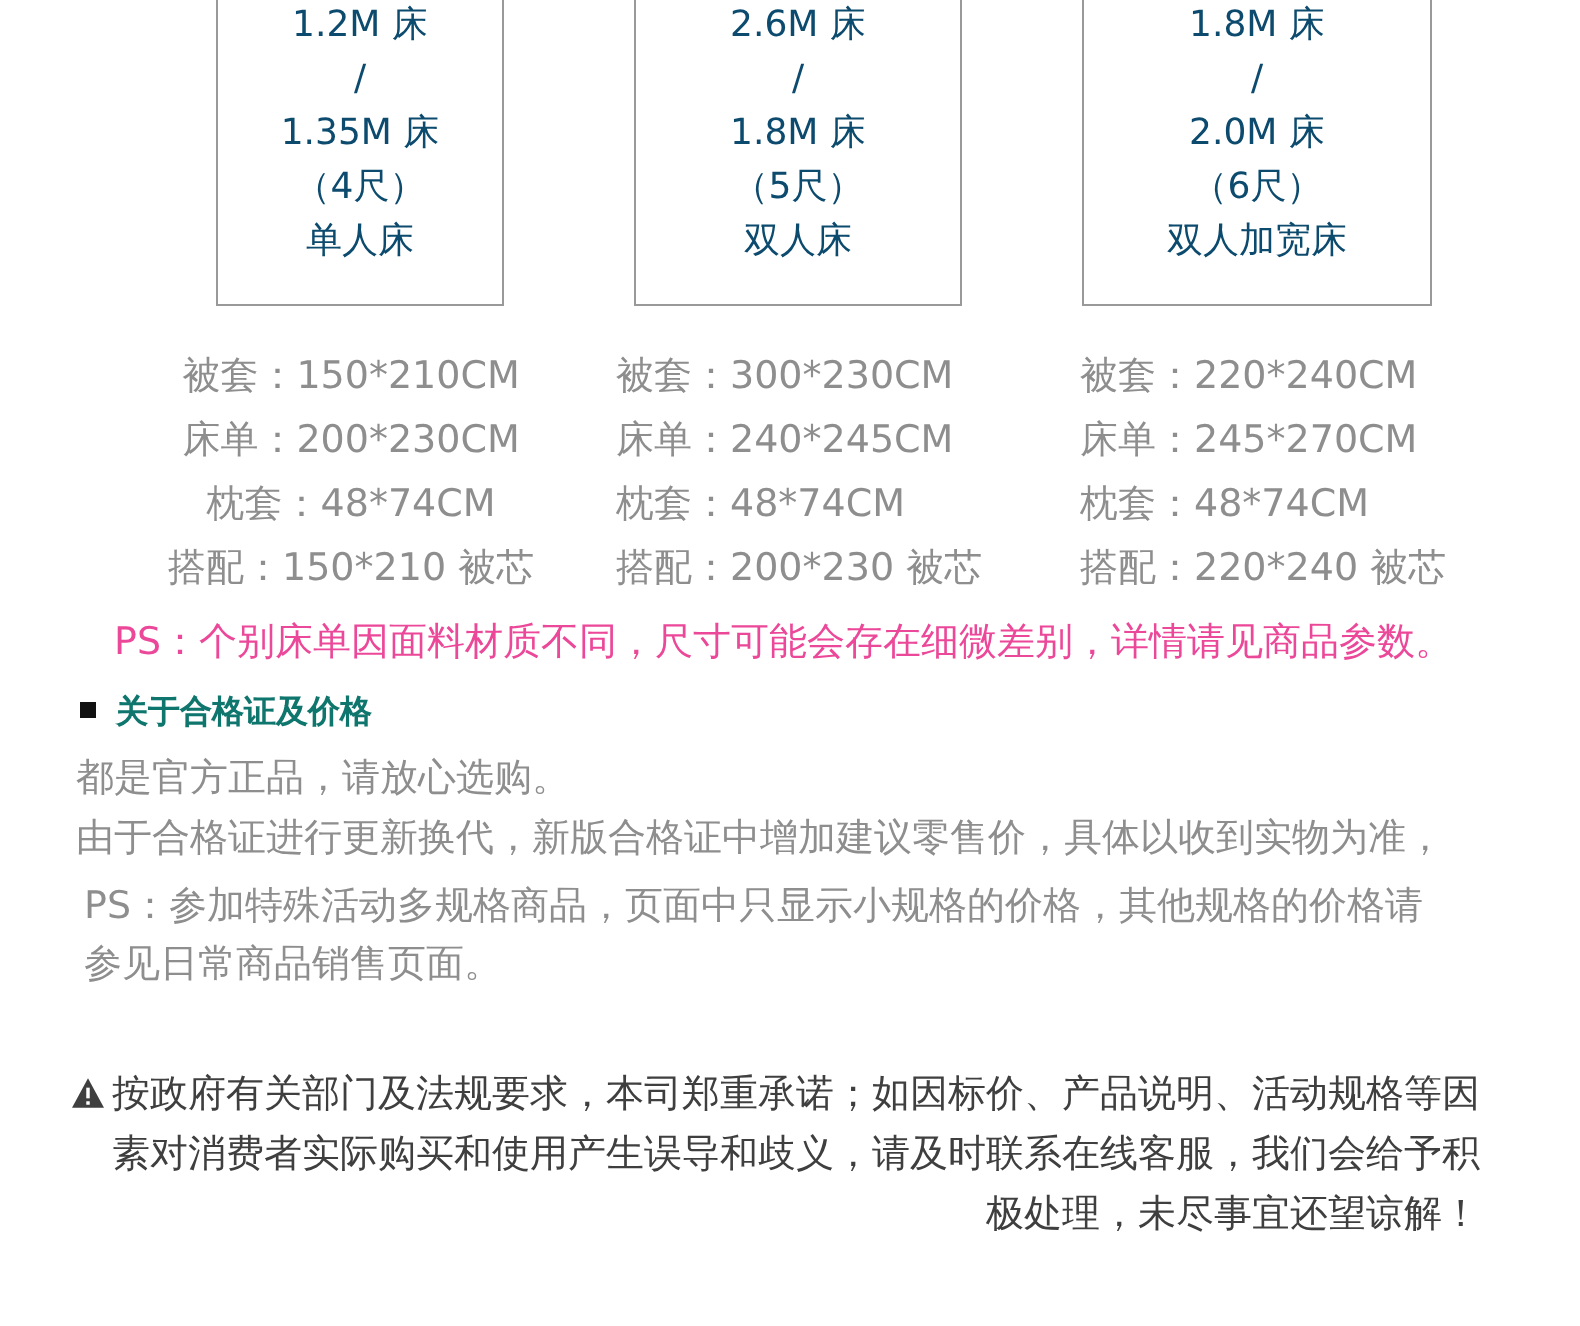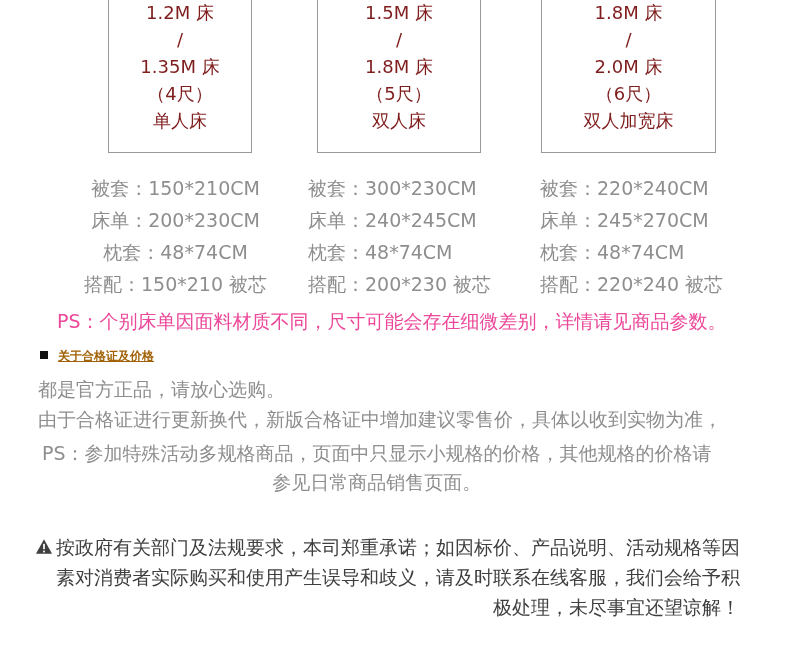--- a/index.html
+++ b/index.html
@@ -19,21 +19,21 @@
     border: 1px solid #999999;
     background: #ffffff;
     display: flex;
     flex-direction: column;
     justify-content: center;
     align-items: center;
   }
   .bed-box .bed-line {
     font-size: 18px;
     line-height: 27px;
-    color: #7f1d1d;
+    color: #0c4a6e;
     text-align: left;
     white-space: nowrap;
   }
   .box-1 { left: 108px; width: 144px; }
   .box-2 { left: 317px; width: 164px; }
   .box-3 { left: 541px; width: 175px; }
   .spec-col {
     position: absolute;
     top: 172px;
   }
@@ -60,44 +60,43 @@
     left: 40px;
     top: 351px;
     width: 8px;
     height: 8px;
     background: #111111;
   }
   .section-title {
     position: absolute;
     left: 58px;
     top: 343px;
-    font-size: 12px;
+    font-size: 16px;
     line-height: 26px;
     font-weight: bold;
-    color: #a16207;
+    color: #0f766e;
     white-space: nowrap;
-    text-decoration: underline;
   }
   .cert-body {
     position: absolute;
     left: 38px;
     top: 374px;
   }
   .cert-body .t-line, .cert-note .t-line, .disclaimer-text .t-line {
     font-size: 19px;
     color: #8e8e8e;
     white-space: nowrap;
   }
   .cert-body .t-line { line-height: 30px; }
   .cert-note {
     position: absolute;
     left: 42px;
     top: 439px;
   }
-  .cert-note .t-line { line-height: 29px; text-align: center; }
+  .cert-note .t-line { line-height: 29px; }
   .warning-icon {
     position: absolute;
     left: 36px;
     top: 539px;
     width: 16px;
     height: 15px;
   }
   .disclaimer-text {
     position: absolute;
     left: 56px;
@@ -115,21 +114,21 @@
 <div class="page">
 
   <div class="bed-box box-1">
     <div class="bed-line">1.2M 床</div>
     <div class="bed-line">/</div>
     <div class="bed-line">1.35M 床</div>
     <div class="bed-line">（4尺）</div>
     <div class="bed-line">单人床</div>
   </div>
   <div class="bed-box box-2">
-    <div class="bed-line">1.5M 床</div>
+    <div class="bed-line">2.6M 床</div>
     <div class="bed-line">/</div>
     <div class="bed-line">1.8M 床</div>
     <div class="bed-line">（5尺）</div>
     <div class="bed-line">双人床</div>
   </div>
   <div class="bed-box box-3">
     <div class="bed-line">1.8M 床</div>
     <div class="bed-line">/</div>
     <div class="bed-line">2.0M 床</div>
     <div class="bed-line">（6尺）</div>

